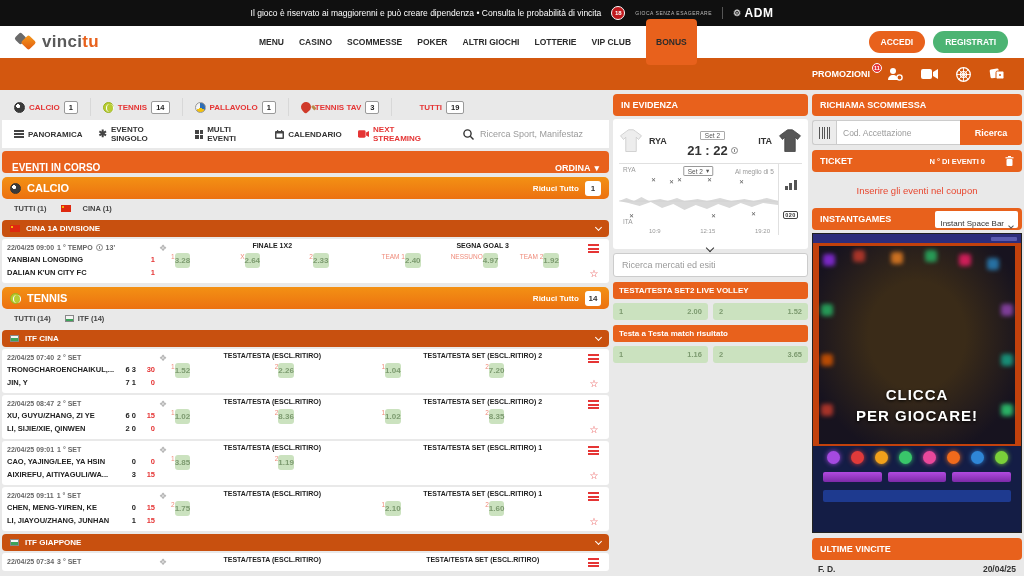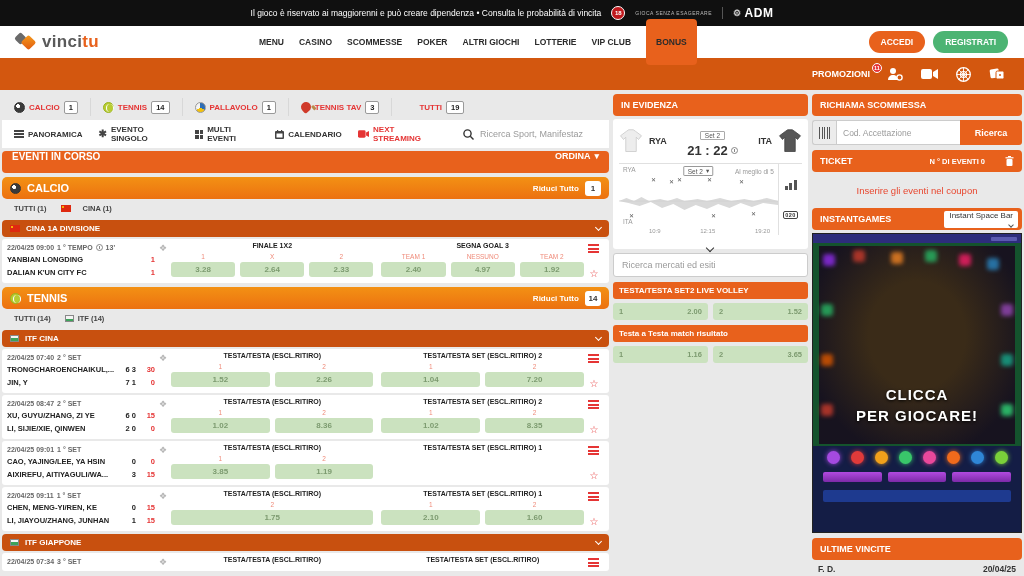--- a/index.html
+++ b/index.html
@@ -66,21 +66,21 @@
   .iconbars { width:10px; height:8px; background:repeating-linear-gradient(#444 0 1.6px, transparent 1.6px 3.2px); }
   .asterisk { font-size:10px; color:#444; line-height:8px; }
   .icongrid { width:9px; height:9px; background:
       linear-gradient(#444,#444), linear-gradient(#444,#444), linear-gradient(#444,#444), linear-gradient(#444,#444);
       background-size:4px 4px; background-position:0 0, 5px 0, 0 5px, 5px 5px; background-repeat:no-repeat; }
   .searchwrap { display:flex; align-items:center; gap:6px; margin-left:6px; flex:1; }
   .searchwrap input { flex:1; border:none; background:transparent; font-size:9px; color:#555; outline:none; }
   .searchwrap input::placeholder { color:#9a9a9a; }
 
   
-  .obar { height:22px; background:#e8611c; border-radius:4px; margin-top:3px; color:#fff; display:flex; align-items:flex-start; padding:0 10px; font-size:10px; font-weight:bold; }
+  .obar { height:22px; background:#e8611c; border-radius:4px; margin-top:3px; color:#fff; display:flex; align-items:flex-end; padding:0 10px; font-size:10px; font-weight:bold; }
   .obar .right { margin-left:auto; display:flex; align-items:center; gap:4px; font-size:9px; }
   .sechdr { height:22px; background:linear-gradient(180deg,#f39114,#ec7110); border-radius:5px; margin-top:4px; color:#fff; display:flex; align-items:center; gap:6px; padding:0 8px; font-size:11px; font-weight:bold; }
   .sechdr .right { margin-left:auto; display:flex; align-items:center; gap:6px; }
   .sechdr .reduci { font-size:8px; }
   .secbox { background:#fff; color:#333; border-radius:3px; font-size:8px; font-weight:bold; min-width:16px; height:15px; display:flex; align-items:center; justify-content:center; padding:0 3px; }
   .filterrow { height:18px; display:flex; align-items:center; gap:14px; padding:0 12px; font-size:7.5px; font-weight:bold; color:#444; }
   .flagcn { width:10px; height:7px; background:#de2910; position:relative; display:inline-block; }
   .flagcn:after { content:""; position:absolute; left:1px; top:1px; width:2px; height:2px; background:#ffde00; border-radius:50%; }
   .itficon { width:9px; height:7px; background:linear-gradient(#f4f4f4 50%, #3da35a 50%); border:1px solid #888; display:inline-block; }
   .leaguebar { height:17px; background:#c8500f; border-radius:4px; margin-top:3px; color:#fff; display:flex; align-items:center; gap:6px; padding:0 8px; font-size:8px; font-weight:bold; }
@@ -92,21 +92,21 @@
   .minfo .l1 { display:flex; align-items:center; gap:3px; height:11px; font-weight:bold; color:#666; }
   .minfo .pl { display:flex; align-items:center; height:13px; font-size:7.5px; font-weight:bold; color:#222; }
   .minfo .pl .nm { flex:1; white-space:nowrap; overflow:hidden; }
   .minfo .sets { color:#222; margin-right:5px; font-weight:bold; }
   .minfo .pts { color:#e53535; font-weight:bold; width:14px; text-align:right; }
   .statcol { width:16px; text-align:center; color:#b5b5b5; font-size:9px; padding-top:1px; }
   .mkts { flex:1; display:flex; gap:8px; }
   .mkt { flex:1; display:flex; flex-direction:column; }
   .mktname { text-align:center; font-size:7px; font-weight:bold; color:#222; height:11px; }
   .cells { display:flex; gap:5px; flex:1; }
-  .cell { flex:1; display:flex; flex-direction:column; }
+  .cell { flex:1; display:flex; flex-direction:row; }
   .clab { text-align:center; color:#ef8b7a; font-size:6.5px; height:9px; }
   .obox { background:#cbe2bf; border-radius:3px; height:15px; display:flex; align-items:center; justify-content:center; font-size:8px; font-weight:bold; color:#7d9b70; cursor:pointer; }
   .rowicons { width:20px; display:flex; flex-direction:column; align-items:center; justify-content:space-between; padding:2px 0 0; }
   .redlist { width:11px; height:9px; background:repeating-linear-gradient(#e53535 0 2px, transparent 2px 3.6px); cursor:pointer; }
   .star { color:#e53535; font-size:10px; line-height:10px; cursor:pointer; }
   .clockico { width:7px; height:7px; border:1px solid #888; border-radius:50%; position:relative; display:inline-block; }
   .clockico:after { content:""; position:absolute; left:2.5px; top:1px; width:1px; height:2.5px; background:#888; }
 
   
   .phdr { height:22px; background:#e8611c; border-radius:4px; color:#fff; font-weight:bold; font-size:9px; display:flex; align-items:center; padding:0 8px; }
@@ -140,23 +140,23 @@
   .coderow { display:flex; margin-top:4px; height:25px; }
   .barcode { width:24px; background:#ececec; border:1px solid #ccc; border-right:none; border-radius:3px 0 0 3px; display:flex; align-items:center; justify-content:center; }
   .barcode i { width:12px; height:12px; background:repeating-linear-gradient(90deg,#555 0 1px, transparent 1px 2.5px); display:block; }
   .coderow input { flex:1; border:1px solid #ccc; border-right:none; font-size:8.5px; padding:0 6px; color:#555; outline:none; min-width:0; }
   .coderow input::placeholder { color:#9a9a9a; }
   .ricbtn { width:62px; background:#e8611c; color:#fff; border:none; font-size:9px; font-weight:bold; border-radius:0 3px 3px 0; cursor:pointer; }
   .tickethdr { margin-top:5px; justify-content:space-between; }
   .tickethdr .tright { display:flex; align-items:center; gap:20px; font-size:7.5px; }
   .ticketempty { height:36px; display:flex; align-items:center; justify-content:center; color:#e8472f; font-size:9.5px; }
   .instanthdr { justify-content:space-between; padding-right:4px; }
-  .gameselect { background:#fff; color:#333; font-size:8px; font-weight:normal; border-radius:2px; height:17px; display:flex; align-items:flex-end; gap:5px; padding:0 5px; cursor:pointer;flex-direction:column; }
+  .gameselect { background:#fff; color:#333; font-size:8px; font-weight:normal; border-radius:2px; height:17px; display:flex; align-items:flex-end; gap:5px; padding:0 5px; cursor:pointer; }
   .gameselect .chevs { width:4px; height:4px; border-left:1.2px solid #555; border-bottom:1.2px solid #555; transform:rotate(-45deg); margin-top:-2px; }
-  .adbox { margin-top:3px; height:300px; background:#14532d; position:relative; overflow:hidden; border:1px solid #222; }
+  .adbox { margin-top:3px; height:300px; background:#c2410c; position:relative; overflow:hidden; border:1px solid #222; }
   .adtop { height:9px; background:#2d2d7c; display:flex; justify-content:flex-end; align-items:center; padding-right:4px; }
   .adtop i { width:26px; height:4px; background:#5a5ab0; border-radius:1px; display:block; }
   .adinner { position:absolute; left:6px; right:6px; top:12px; bottom:88px; background:radial-gradient(ellipse at 50% 45%, #3a2b18 0 35%, #17131f 80%); filter:blur(.4px); }
   .gem { position:absolute; width:12px; height:12px; border-radius:3px; filter:blur(2px); opacity:.85; }
   .adcta { position:absolute; left:0; right:0; top:150px; text-align:center; color:#fff; font-weight:bold; font-size:15px; letter-spacing:1px; text-shadow:0 1px 3px #000; line-height:1.4; z-index:3; }
   .adbottom { position:absolute; left:0; right:0; bottom:0; height:86px; background:#141d45; }
   .gemrow { display:flex; justify-content:space-around; padding:5px 8px 0; }
   .gemrow i { width:13px; height:13px; border-radius:50%; display:block; }
   .purpbars { display:flex; gap:6px; padding:8px 10px 0; }
   .purpbars i { flex:1; height:10px; background:linear-gradient(180deg,#b14ae0,#7c2aa8); border-radius:2px; display:block; }

